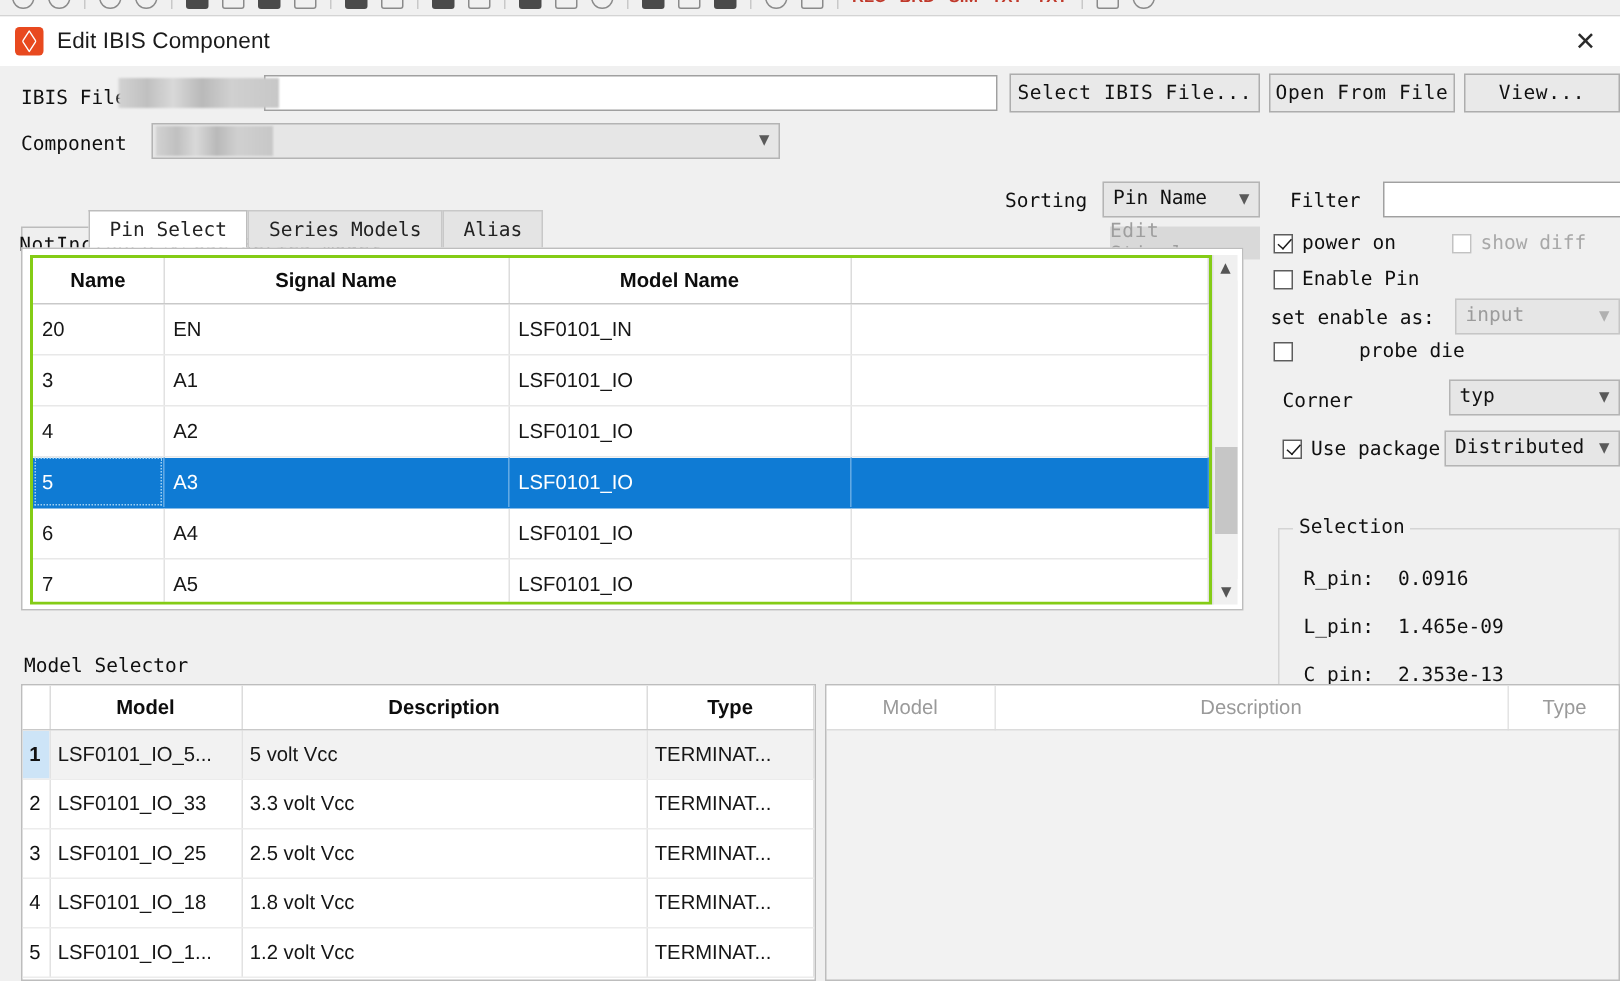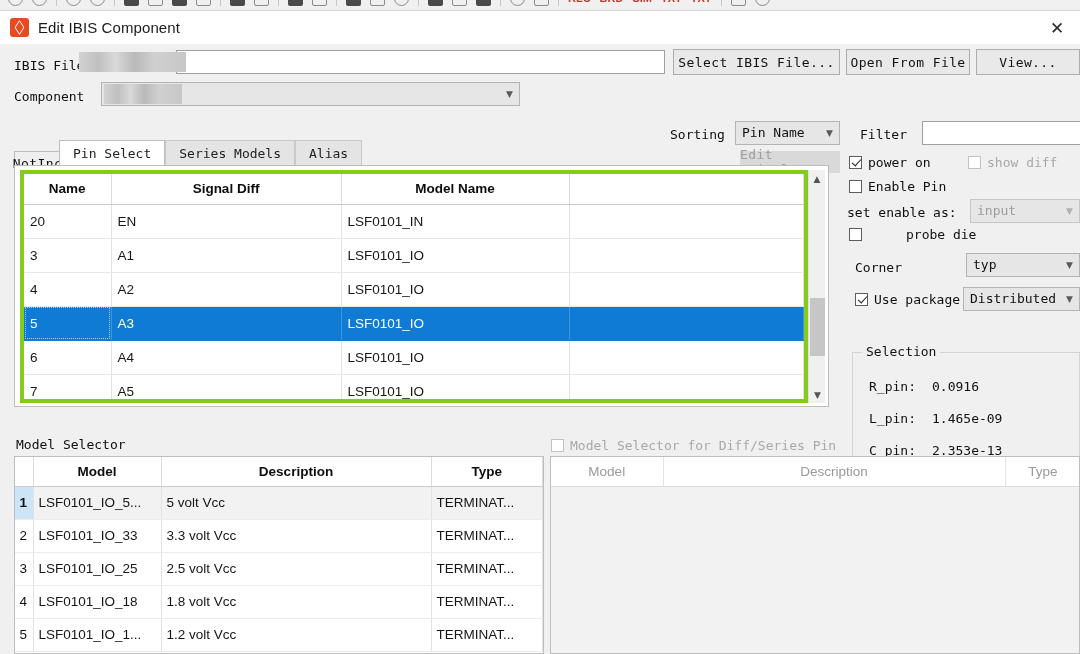--- a/index.html
+++ b/index.html
@@ -306,32 +306,32 @@
       <span class="kv abs" style="left:79px; top:90px;">2.353e-13</span>
     </div>
 
     <div class="tabs" style="left:14px; top:96px;margin-left:45px;">
       <div class="tab active">Pin Select</div>
       <div class="tab">Series Models</div>
       <div class="tab">Alias</div>
     </div>
 
     <div class="panel" style="left:14px; top:121px; width:815px; height:242px; overflow:hidden;">
-      <div style="position:absolute; left:5px; top:4px; width:788px; height:233px; border:4px solid #84cc16; overflow:hidden; background:#fff;">
+      <div style="position:absolute; left:5px; top:4px; width:788px; height:233px; border:2px solid #84cc16; overflow:hidden; background:#fff;">
         <table class="grid">
           <colgroup>
               <col style="width:87px">
               <col style="width:230px">
               <col style="width:228px">
               <col>
             </colgroup>
           <thead>
             <tr>
               <th>Name</th>
-              <th>Signal Diff</th>
+              <th>Signal Name</th>
               <th>Model Name</th>
               <th></th>
             </tr>
           </thead>
           <tbody>
             <tr>
               <td class="first">20</td>
               <td>EN</td>
               <td>LSF0101_IN</td>
               <td></td>
@@ -424,24 +424,20 @@
           <tr>
             <td class="idx">5</td>
             <td>LSF0101_IO_1...</td>
             <td>1.2 volt Vcc</td>
             <td>TERMINAT...</td>
           </tr>
         </tbody>
       </table>
     </div>
 
-    <label class="cb dis abs" style="left:551px; top:394px;">
-      <span class="box"></span>
-      <span>Model Selector for Diff/Series Pin</span>
-    </label>
 
     <div class="panel" style="left:550px; top:412px; width:530px; height:198px; overflow:hidden; background:#f2f2f2;">
       <table class="msel msel2">
         <colgroup>
             <col style="width:112px">
             <col style="width:342px">
             <col style="width:76px">
           </colgroup>
         <thead>
           <tr>

